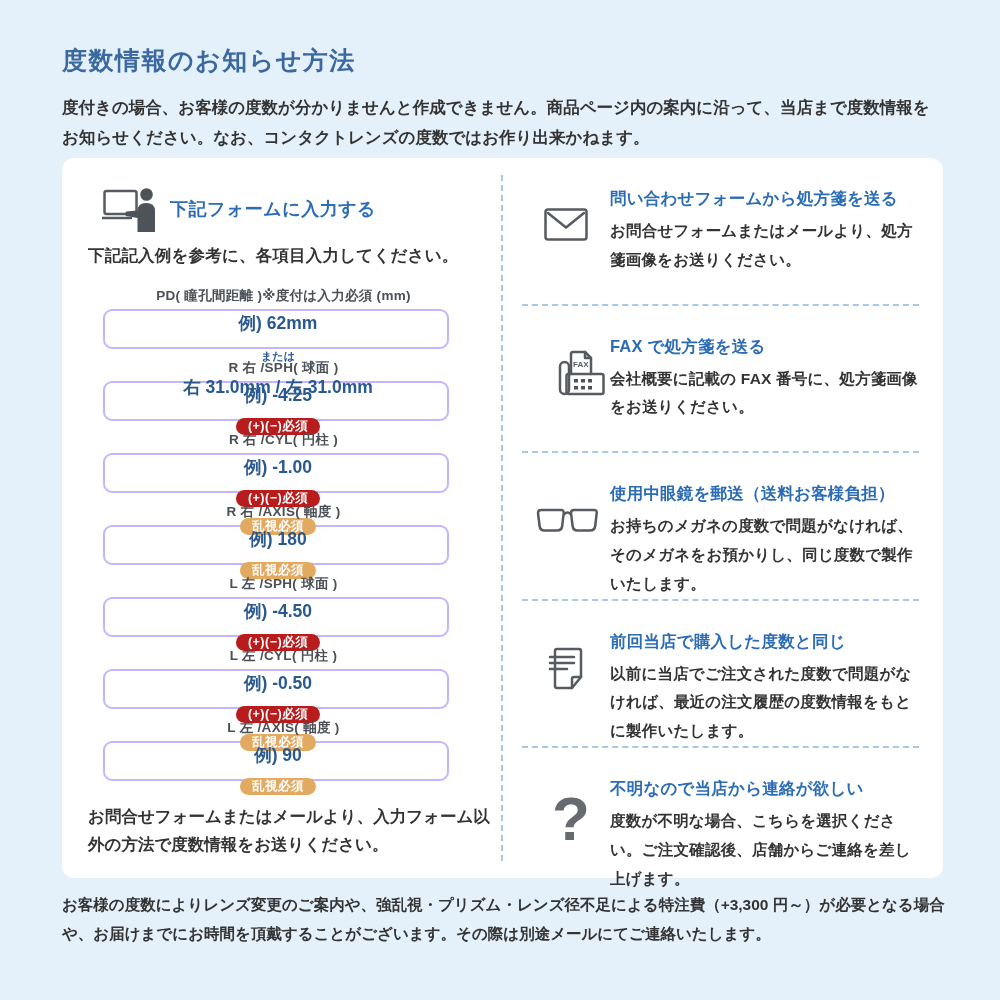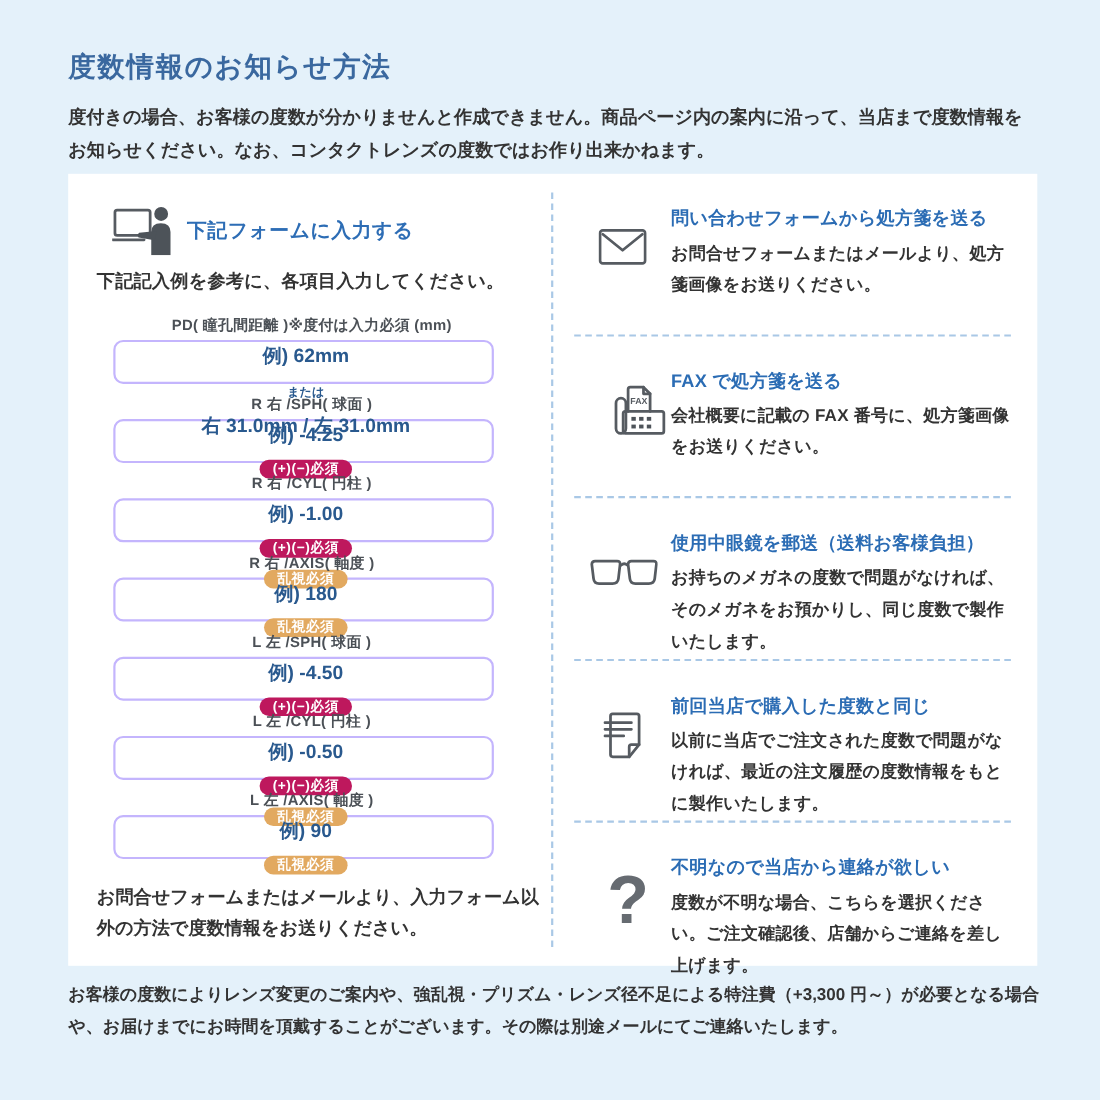--- a/index.html
+++ b/index.html
@@ -13,21 +13,21 @@
   .page-title {
     position:absolute; left:62px; top:44px;
     font-size:25px; font-weight:bold; color:#3a689f; letter-spacing:1.5px;
   }
   .intro {
     position:absolute; left:62px; top:92px; width:884px;
     font-size:16.5px; line-height:1.82; font-weight:600; color:#333;
   }
   .card {
     position:absolute; left:62px; top:158px; width:881px; height:720px;
-    background:#ffffff; border-radius:0;
+    background:#ffffff; border-radius:12px;
   }
   .v-divider {
     position:absolute; left:439px; top:17px; height:686px; width:0;
     border-left:2px dashed #a9c8e6;
   }
   
   .left-col { position:absolute; left:0; top:0; width:439px; height:720px; padding:28px 0 0 26px; }
   .form-header { display:flex; align-items:center; margin-left:14px; height:46px; }
   .form-header .hdr-icon { width:54px; height:46px; flex:0 0 auto; }
   .form-heading { font-size:18px; font-weight:bold; color:#2d6db5; margin-left:14px; letter-spacing:0.5px; }
@@ -42,21 +42,21 @@
     height:40px; border:2px solid #c4b5fd; border-radius:9px; background:#fff;
     display:flex; align-items:center; padding:0 10px 0 14px; gap:11px;flex-direction:column;
   }
   .example-text { font-size:17.5px; font-weight:bold; color:#29598e; white-space:nowrap; }
   .example-mid { font-size:11px; font-weight:bold; color:#29598e; margin:0 -4px; padding-top:3px; }
   .pill {
     display:inline-flex; align-items:center; justify-content:center;
     height:23px; padding:0 12px; border-radius:12px;
     color:#fff; font-size:12.5px; font-weight:bold; white-space:nowrap; letter-spacing:0.5px;
   }
-  .pill-blue { background:#be185d; }
+  .pill-blue { background:#b91c1c; }
   .pill-orange { background:#e2a960; }
   .left-note {
     position:absolute; left:26px; top:644px; width:416px;
     font-size:16.5px; line-height:1.7; font-weight:600; color:#333;
   }
   
   .right-col {
     position:absolute; left:439px; top:0; width:442px; height:736px;
     display:flex; flex-direction:column;
   }

